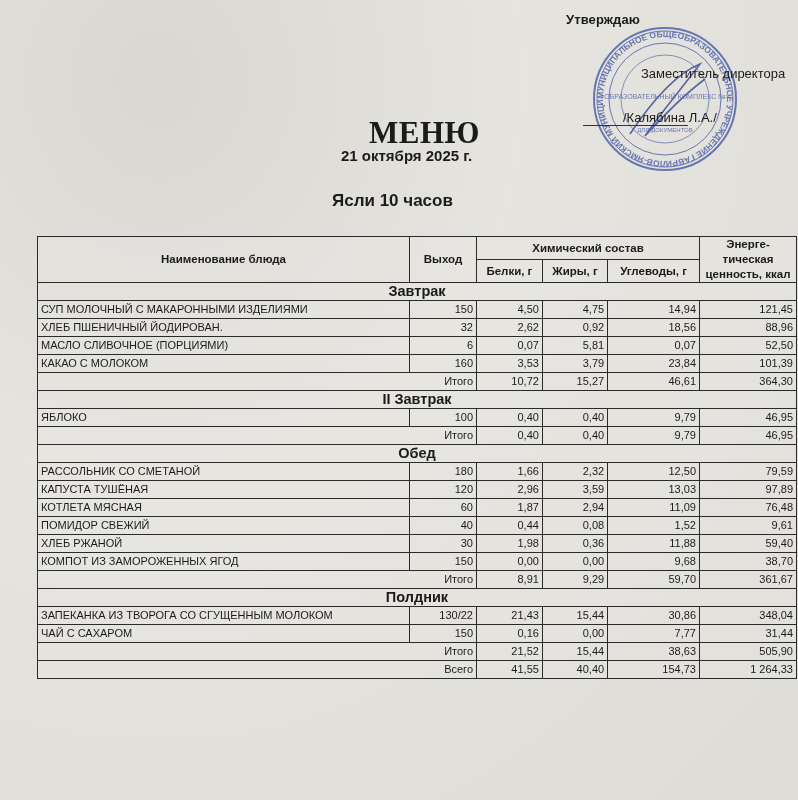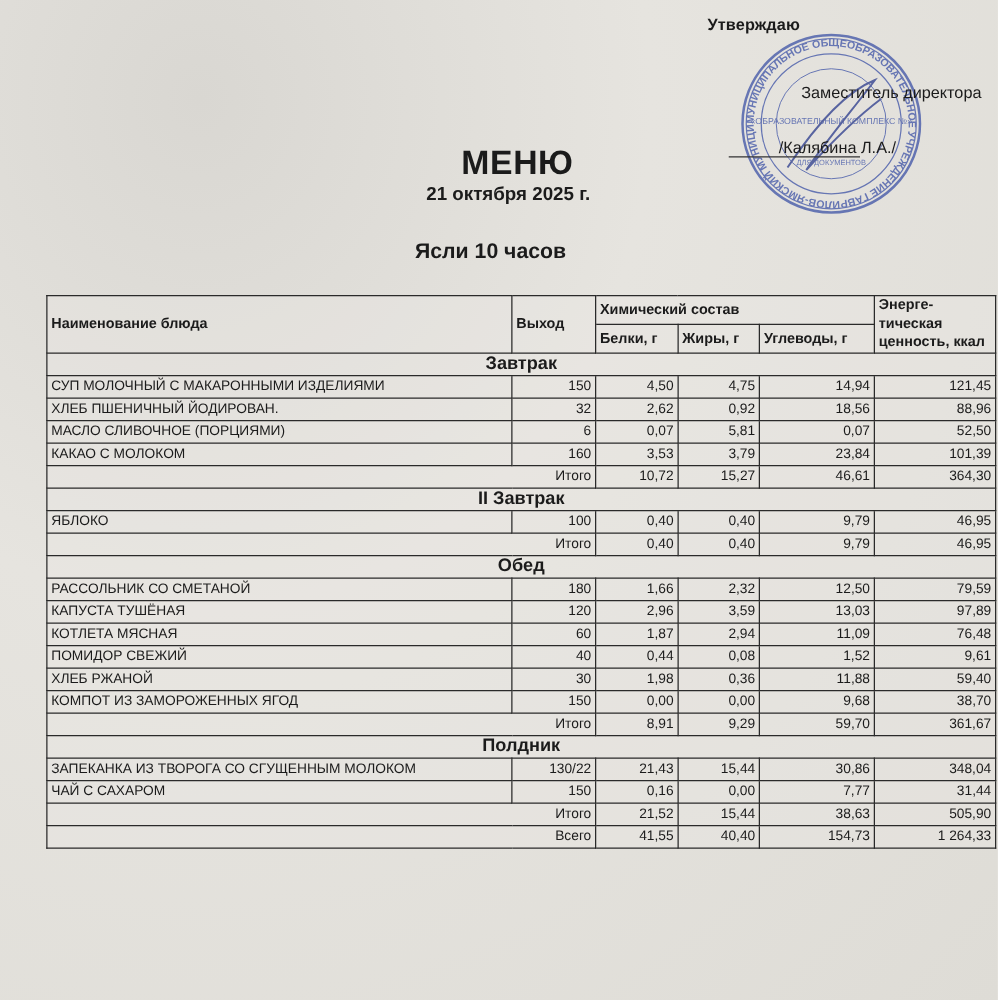--- a/index.html
+++ b/index.html
@@ -27,42 +27,42 @@
   }
   .sig-line {
     position: absolute; left: 560px; top: 125px; width: 105px; height: 1px; background: #333;
   }
   .stamp {
     position: absolute; left: 567px; top: 24px; width: 150px; height: 150px;
     opacity: 0.75;
   }
   .title {
     position: absolute; left: 346px; top: 115px;
-    font-family: Liberation Sans, sans-serif; font-weight: bold; font-size: 27px; letter-spacing: 0.5px;
+    font-family: Liberation Serif, serif; font-weight: bold; font-size: 31px; letter-spacing: 0.5px;
   }
   .date {
     position: absolute; left: 318px; top: 147px; font-size: 15px; font-weight: bold;
   }
   .group {
     position: absolute; left: 309px; top: 191px; font-size: 17px; font-weight: bold;
   }
   table.menu {
     position: absolute; left: 14px; top: 236px;
     width: 760px;
     border-collapse: collapse;
     font-size: 11px;
     background: rgba(235,233,228,0.35);
   }
   table.menu td, table.menu th {
     border: 1.2px solid #2a2a2a;
     padding: 0 3px;
     height: 17px;
     line-height: 15px;
   }
-  table.menu th { font-weight: bold; font-size: 11.5px; text-align: left; }
+  table.menu th { font-weight: bold; font-size: 11.5px; text-align: center; }
   th.h-name { width: 365px; height: 92px; }
   th.h-out { width: 60px; }
   th.h-chem { height: 38px; }
   th.h-energy { width: 90px; line-height: 15px; }
   th.h-sub { height: 48px; }
   td.section {
     text-align: center; font-weight: bold; font-size: 14.5px; height: 24px;
   }
   td.name { text-align: left; }
   td.num { text-align: right; }

